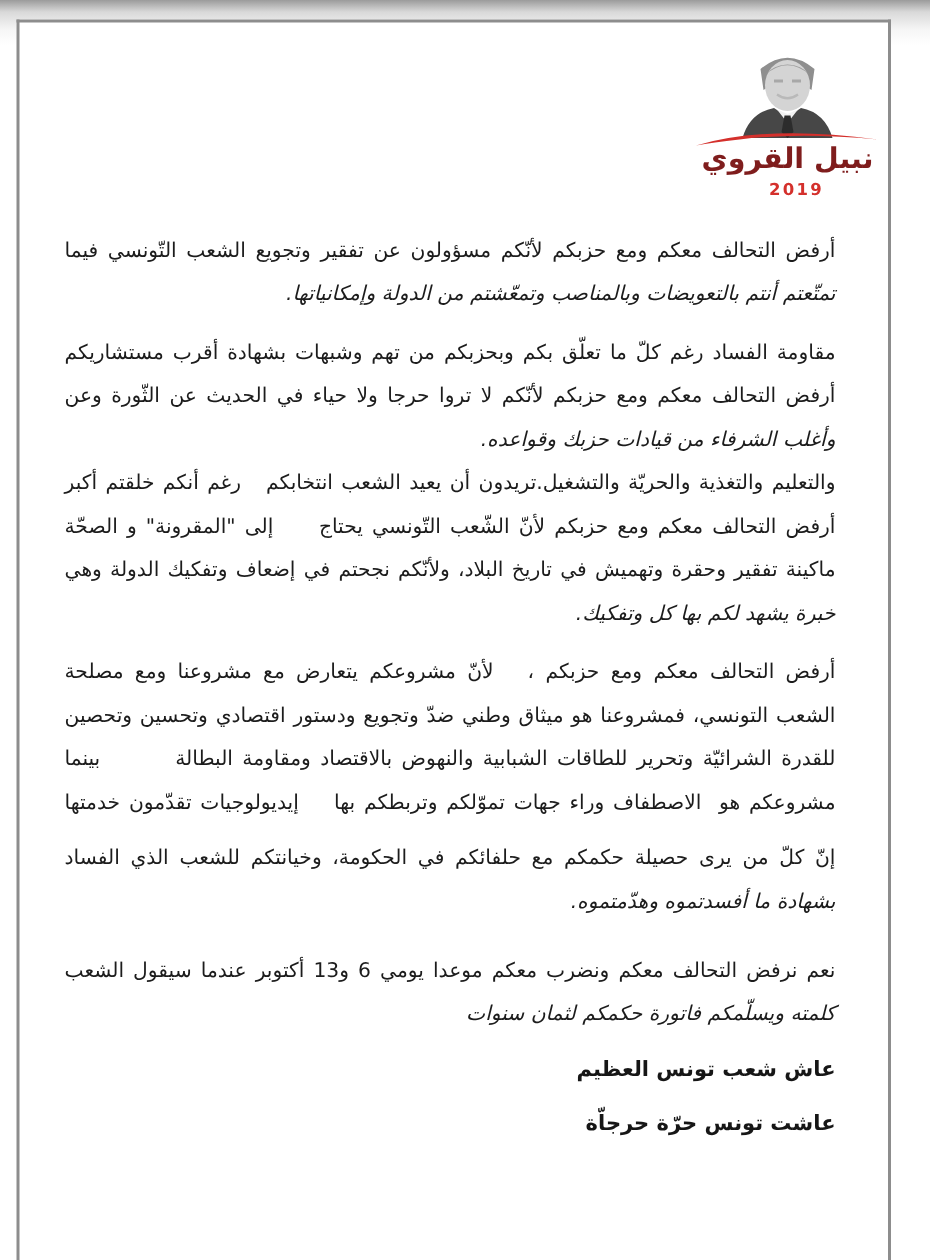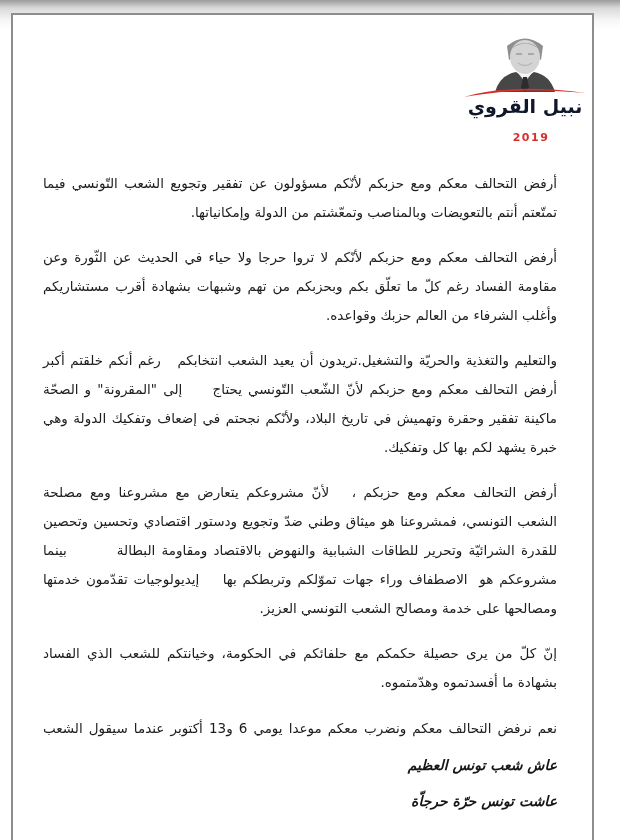--- a/index.html
+++ b/index.html
@@ -10,36 +10,36 @@
   }
   .page{
     position:absolute;left:11px;top:13px;width:583px;height:850px;
     box-sizing:border-box;background:#ffffff;
     border:2px solid #8d8d8d;border-bottom:none;
   }
   
   .logo{position:absolute;top:15px;right:3px;width:128px;text-align:center;}
   .logo svg{display:block;margin:0 auto;}
   .logo .swoosh{margin-top:-6px;}
-  .logo-name{font-weight:bold;font-size:19px;line-height:20px;color:#0f172a;margin-top:-3px;white-space:nowrap;direction:rtl;}
-  .logo-year{font-weight:bold;font-size:11px;line-height:12px;letter-spacing:1.5px;margin-top:16px;transform:translateX(6px);}
+  .logo-name{font-weight:bold;font-size:19px;line-height:20px;color:#7f1d1d;margin-top:-3px;white-space:nowrap;direction:rtl;}
+  .logo-year{font-weight:bold;font-size:11px;line-height:12px;letter-spacing:1.5px;margin-top:5px;transform:translateX(6px);}
   
   .content{
     position:absolute;left:0;top:0;right:0;
     padding:138px 35px 0 30px;direction:rtl;
     color:#1c1c1c;font-size:13.5px;line-height:29px;
   }
-  .para{margin:16px 0 10px 0;}
+  .para{margin:0 0 10px 0;}
   .para.p2{margin-bottom:0;}
   .para.p4{margin-bottom:8px;}
   .para.p5{margin-bottom:17px;}
   .para.p6{margin-bottom:8px;}
   .ln{text-align:justify;text-align-last:justify;}
-  .ln.last{text-align:right;text-align-last:right;}
-  .slogan{font-weight:bold;font-size:14px;line-height:29px;text-align:right;margin-bottom:7px;color:#161616;font-style:italic;}
+  .ln.last{text-align:right;text-align-last:right;font-style:italic;}
+  .slogan{font-weight:bold;font-size:14px;line-height:29px;text-align:right;margin-bottom:7px;color:#161616;}
 </style>
 </head>
 <body>
 
 <div class="page">
 
   <div class="logo">
     <svg class="portrait" width="80" height="62" viewBox="0 0 80 62">
       <path d="M22,16 Q40,1 58,16 L56,30 Q40,18 24,30 Z" fill="#8f8f8f"></path>
       <ellipse cx="40" cy="27" rx="15" ry="17" fill="#d4d4d4"></ellipse>
@@ -58,46 +58,46 @@
   </div>
 
   <div class="content">
 
     <div class="para p1">
       <div class="ln">أرفض التحالف معكم ومع حزبكم لأنّكم مسؤولون عن تفقير وتجويع الشعب التّونسي فيما</div>
       <div class="ln last">تمتّعتم أنتم بالتعويضات وبالمناصب وتمعّشتم من الدولة وإمكانياتها.</div>
     </div>
 
     <div class="para p2">
+      <div class="ln">مقاومة الفساد رغم كلّ ما تعلّق بكم وبحزبكم من تهم وشبهات بشهادة أقرب مستشاريكم</div>
       <div class="ln">أرفض التحالف معكم ومع حزبكم لأنّكم لا تروا حرجا ولا حياء في الحديث عن الثّورة وعن</div>
-      <div class="ln">مقاومة الفساد رغم كلّ ما تعلّق بكم وبحزبكم من تهم وشبهات بشهادة أقرب مستشاريكم</div>
-      <div class="ln last">وأغلب الشرفاء من العالم حزبك وقواعده.</div>
+      <div class="ln last">وأغلب الشرفاء من قيادات حزبك وقواعده.</div>
     </div>
 
     <div class="para p3">
       <div class="ln">والتعليم والتغذية والحريّة والتشغيل.تريدون أن يعيد الشعب انتخابكم &nbsp;&nbsp;رغم أنكم خلقتم أكبر</div>
       <div class="ln">أرفض التحالف معكم ومع حزبكم لأنّ الشّعب التّونسي يحتاج &nbsp;&nbsp;&nbsp;&nbsp;إلى "المقرونة" و الصحّة</div>
       <div class="ln">ماكينة تفقير وحقرة وتهميش في تاريخ البلاد، ولأنّكم نجحتم في إضعاف وتفكيك الدولة وهي</div>
       <div class="ln last">خبرة يشهد لكم بها كل وتفكيك.</div>
     </div>
 
     <div class="para p4">
       <div class="ln">أرفض التحالف معكم ومع حزبكم ، &nbsp;&nbsp;لأنّ مشروعكم يتعارض مع مشروعنا ومع مصلحة</div>
       <div class="ln">الشعب التونسي، فمشروعنا هو ميثاق وطني ضدّ وتجويع ودستور اقتصادي وتحسين وتحصين</div>
       <div class="ln">للقدرة الشرائيّة وتحرير للطاقات الشبابية والنهوض بالاقتصاد ومقاومة البطالة &nbsp;&nbsp;&nbsp;&nbsp;&nbsp;&nbsp;&nbsp;بينما</div>
       <div class="ln">مشروعكم هو &nbsp;الاصطفاف وراء جهات تموّلكم وتربطكم بها &nbsp;&nbsp;&nbsp;إيديولوجيات تقدّمون خدمتها</div>
-      <div class="ln last">ومصالحها على خدمة ومصالح الشعب التونسي العزيز.</div>
     </div>
 
     <div class="para p5">
       <div class="ln">إنّ كلّ من يرى حصيلة حكمكم مع حلفائكم في الحكومة، وخيانتكم للشعب الذي الفساد</div>
       <div class="ln last">بشهادة ما أفسدتموه وهدّمتموه.</div>
     </div>
 
     <div class="para p6">
       <div class="ln">نعم نرفض التحالف معكم ونضرب معكم موعدا يومي 6 و13 أكتوبر عندما سيقول الشعب</div>
+      <div class="ln last">كلمته ويسلّمكم فاتورة حكمكم لثمان سنوات</div>
     </div>
 
     <div class="slogan">عاش شعب تونس العظيم</div>
     <div class="slogan">عاشت تونس حرّة حرجاّة</div>
 
   </div>
 </div>
 
 </body></html>

